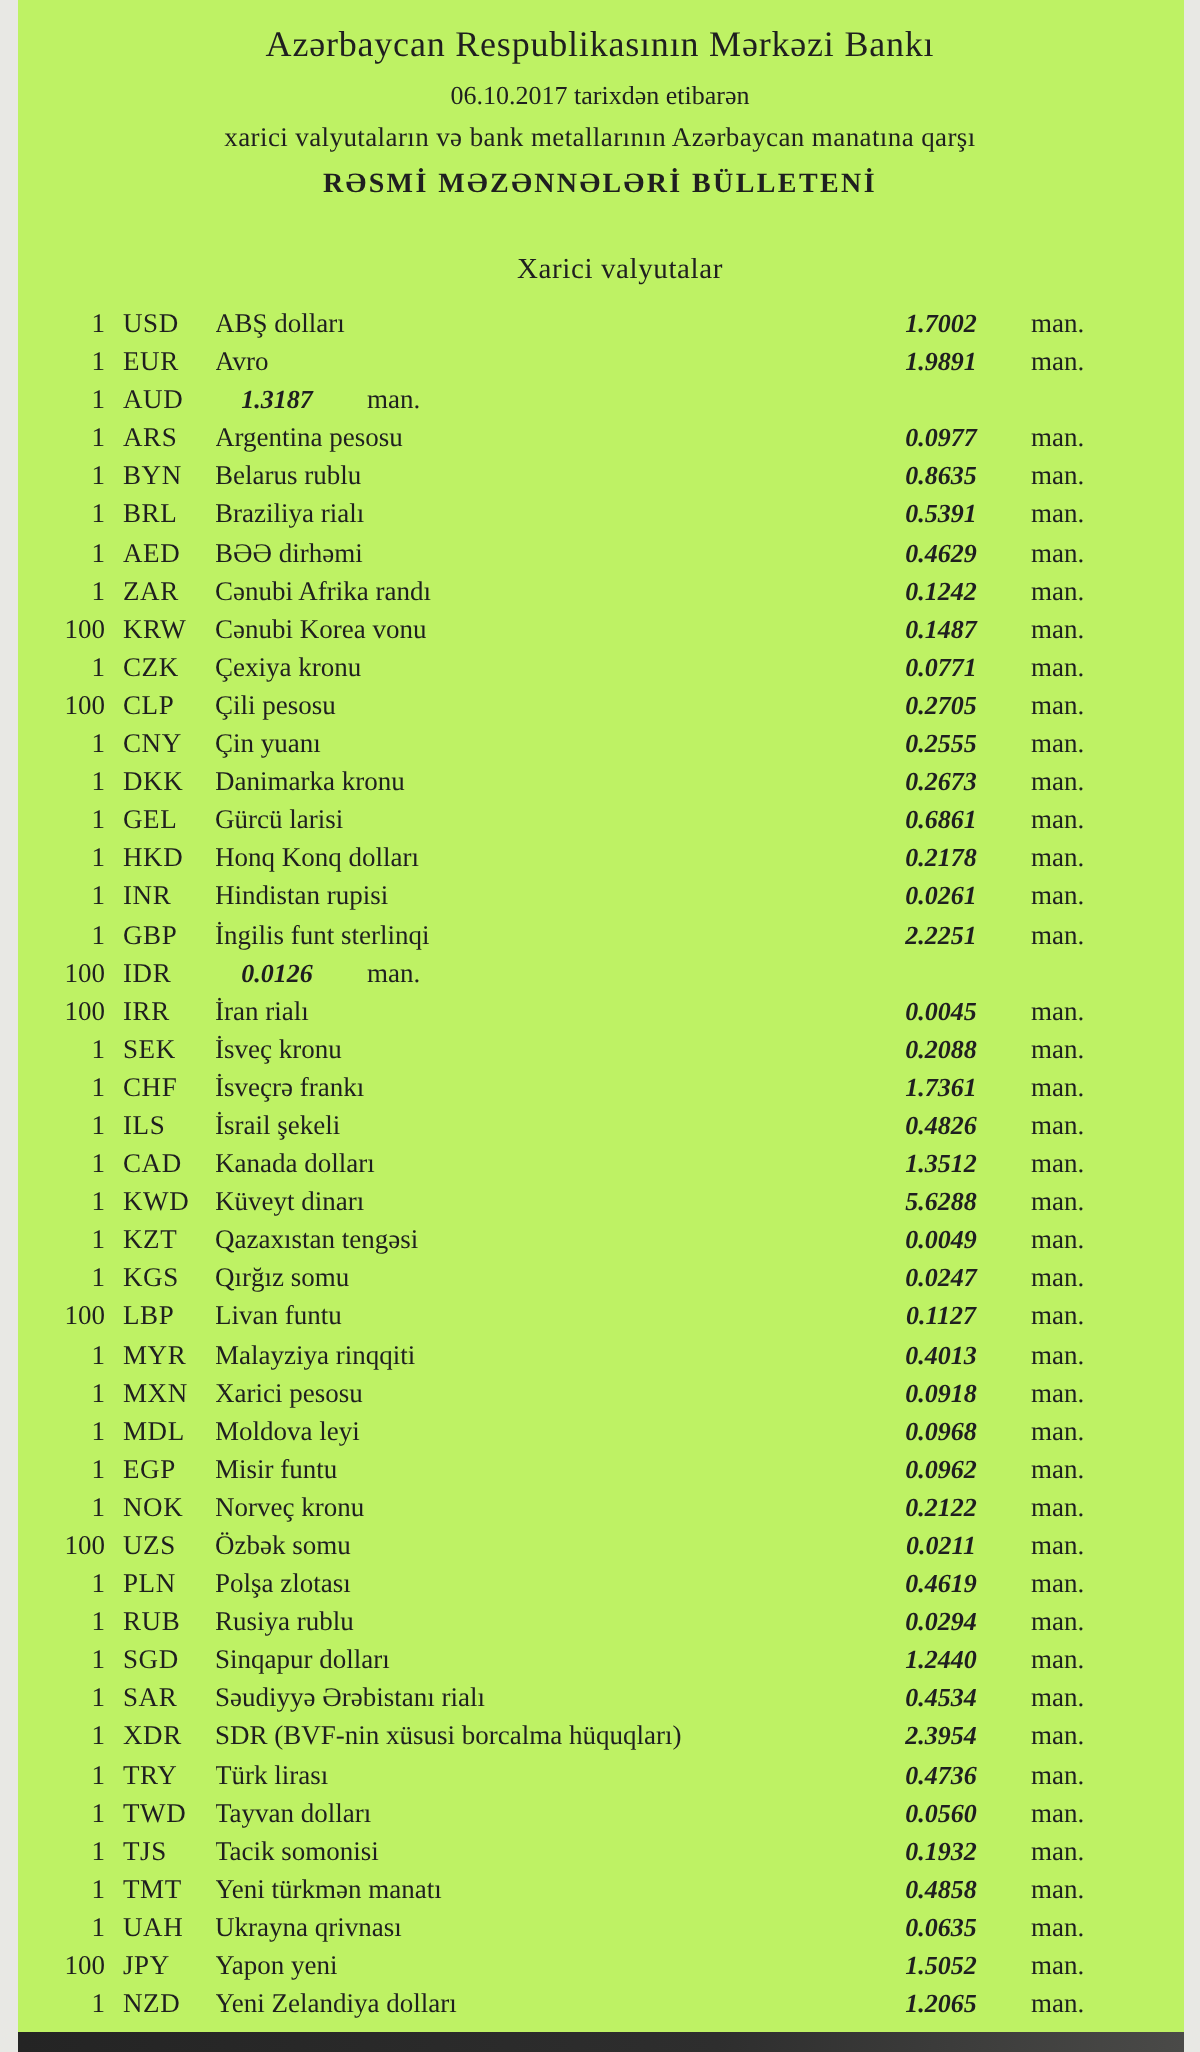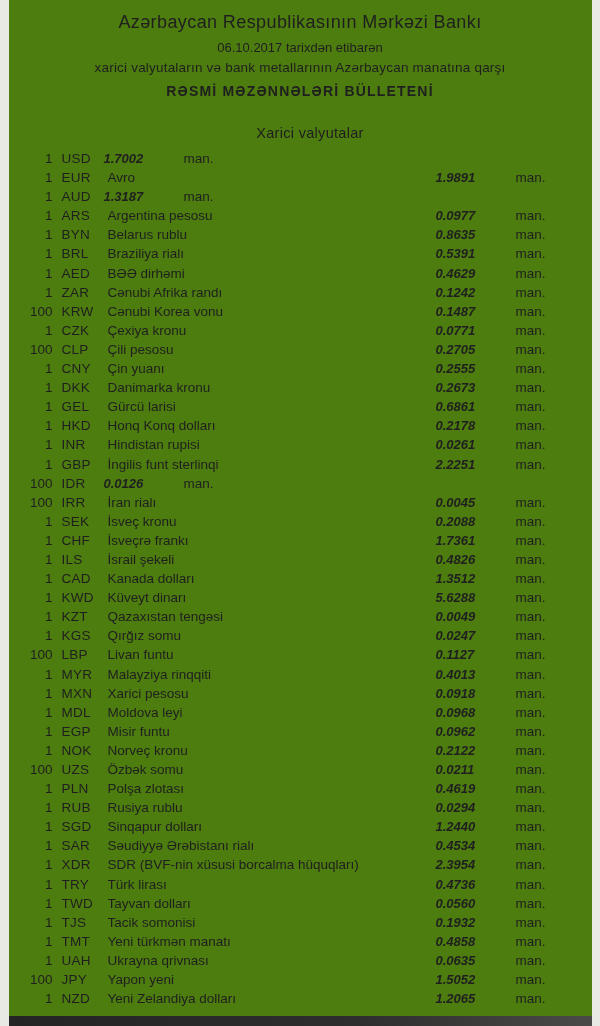--- a/index.html
+++ b/index.html
@@ -5,23 +5,23 @@
   html, body {
     margin: 0;
     padding: 0;
     background: #e8e8e4;
   }
   .page {
     position: relative;
     width: 583px;
     height: 1026px;
     margin: 0 auto;
-    background: #4d7c0f;
+    background: #bef264;
     color: #1f1f1f;
-    font-family: Liberation Sans, sans-serif;
+    font-family: Liberation Serif, serif;
     overflow: hidden;
     box-sizing: border-box;
   }
   header {
     text-align: center;
     padding-top: 12px;
   }
   .bank-name {
     font-size: 18px;
     font-weight: normal;
@@ -71,21 +71,21 @@
     flex: 0 0 auto;
     letter-spacing: 0.3px;
   }
   .row .name {
     flex: 1 1 auto;
     margin-left: 4px;
     overflow: hidden;
   }
   .row .rate {
     width: 70px;
-    text-align: left;
+    text-align: center;
     flex: 0 0 auto;
     font-weight: bold;
     font-style: italic;
     font-size: 13px;
   }
   .row .unit {
     width: 36px;
     margin-left: 10px;
     flex: 0 0 auto;
   }
@@ -108,20 +108,21 @@
     <div class="subtitle">xarici valyutaların və bank metallarının Azərbaycan manatına qarşı</div>
     <div class="bulletin-title">RƏSMİ MƏZƏNNƏLƏRİ BÜLLETENİ</div>
   </header>
 
   <div class="section-title">Xarici valyutalar</div>
 
   <div class="rates-table" id="rates-table">
       <div class="row">
         <span class="qty">1</span>
         <span class="code">USD</span>
+        <span class="name">ABŞ dolları</span>
         <span class="rate">1.7002</span>
         <span class="unit">man.</span>
       </div>
       <div class="row">
         <span class="qty">1</span>
         <span class="code">EUR</span>
         <span class="name">Avro</span>
         <span class="rate">1.9891</span>
         <span class="unit">man.</span>
       </div>

